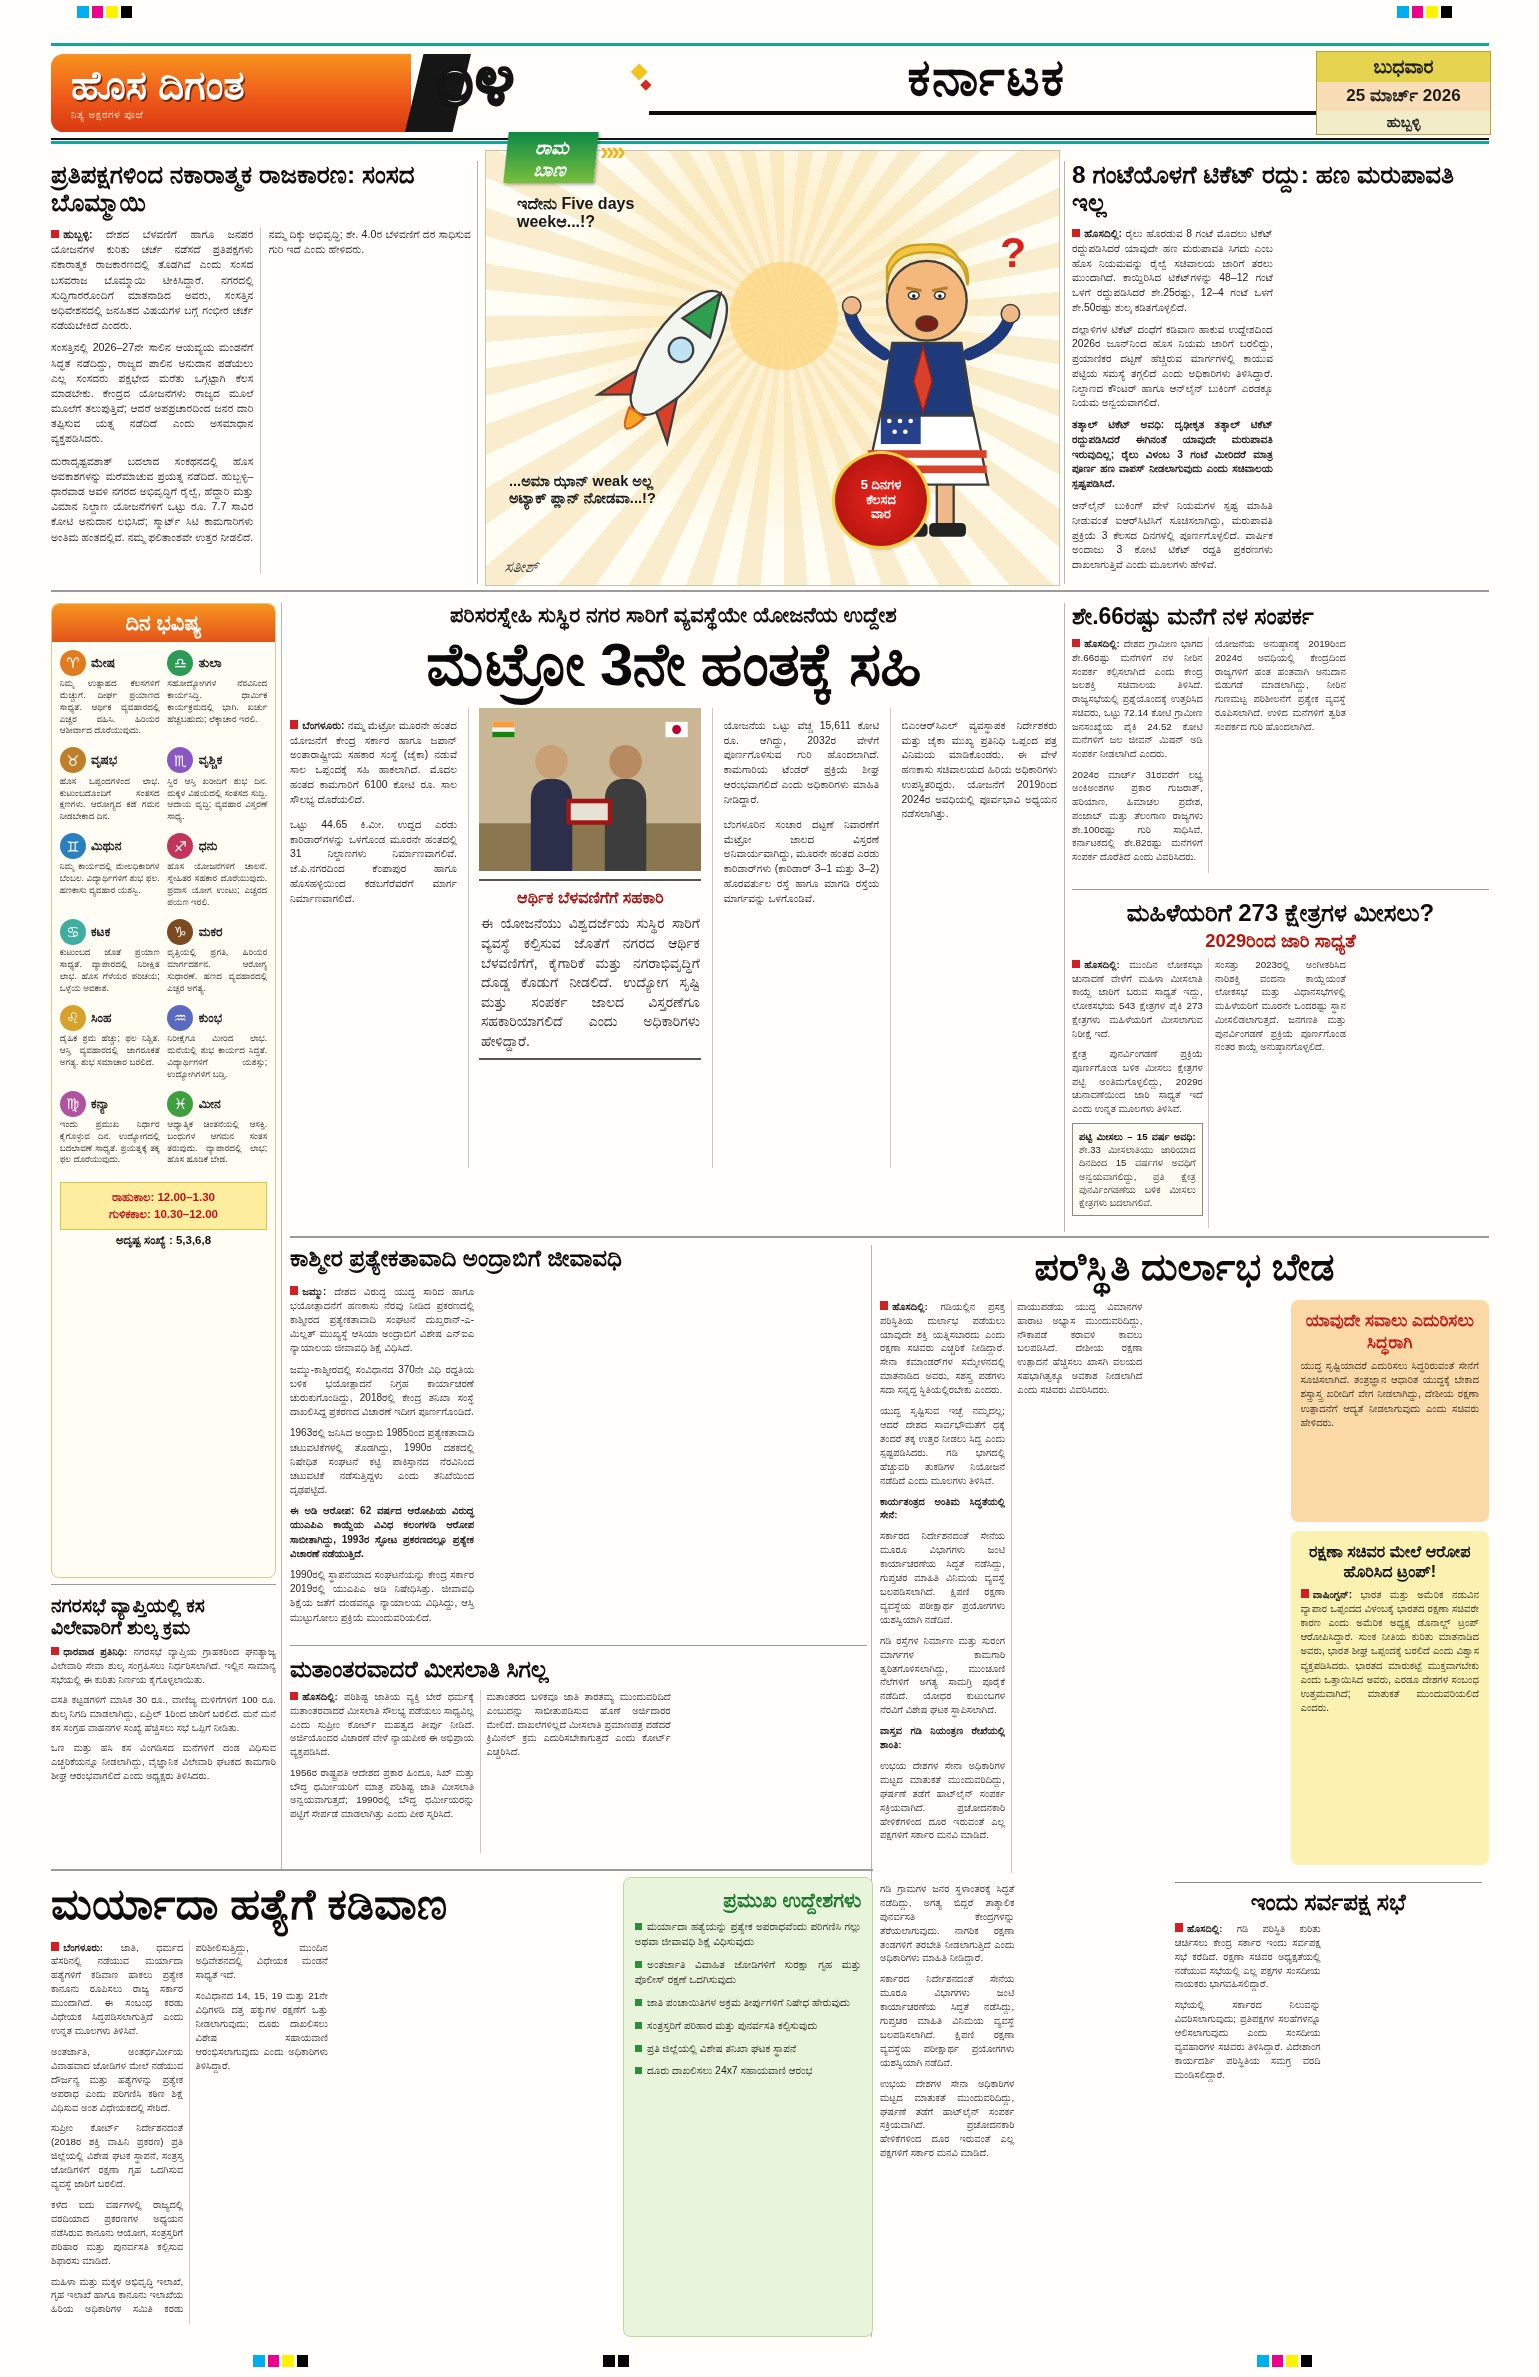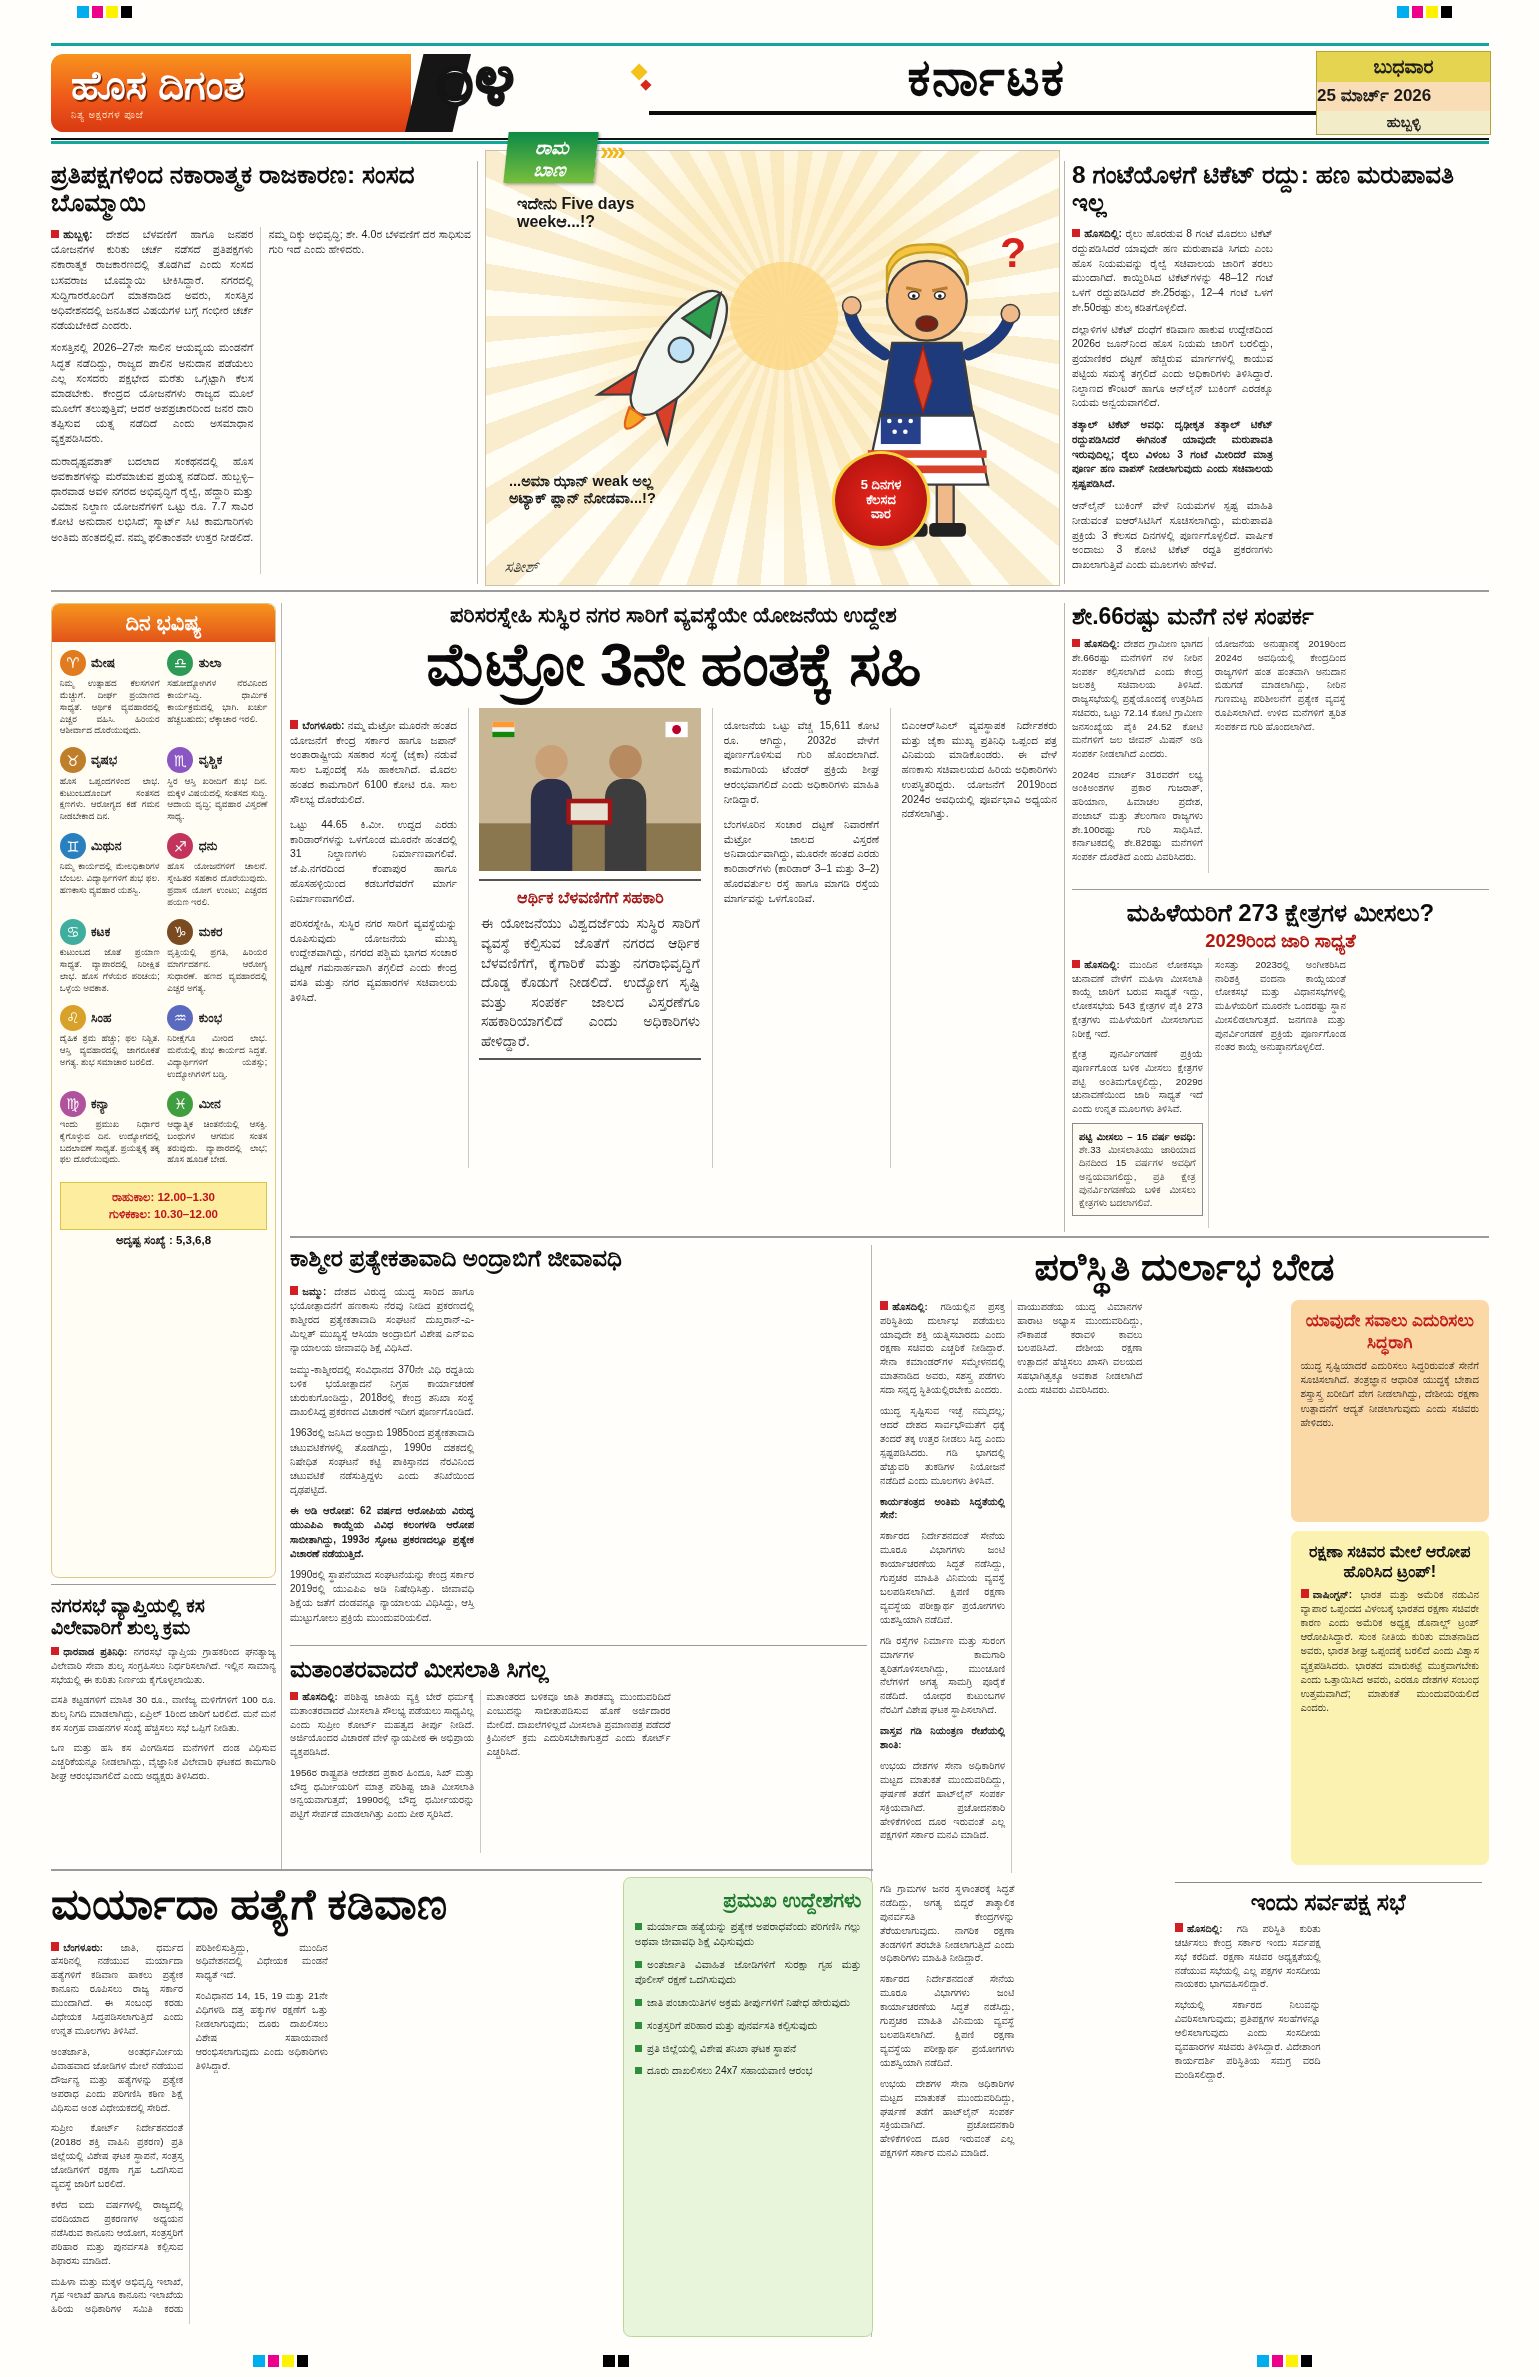--- a/index.html
+++ b/index.html
@@ -25,21 +25,21 @@
          clip-path:polygon(28% 0,100% 0,72% 100%,0 100%);}
   .pagenum{position:absolute;left:435px;top:44px;font-size:71px;font-weight:900;color:#fff;
            -webkit-text-stroke:2.3px #141414;text-shadow:0 0 1.5px #141414;line-height:1;}
   .sect-wrap{position:absolute;left:649px;top:51px;width:675px;text-align:center;
              border-bottom:4.6px solid #0c0c0c;padding-bottom:6.1px;}
   .sect-wrap .t{font-size:51px;font-weight:800;color:#0c0c0c;letter-spacing:1.5px;line-height:1.05;}
   .sect-accent1{position:absolute;left:633px;top:66px;width:12.3px;height:12.3px;background:#f5c21b;transform:rotate(45deg);}
   .sect-accent2{position:absolute;left:642px;top:81px;width:7.7px;height:7.7px;background:#d42a1c;transform:rotate(45deg);}
   .datebox{position:absolute;left:1316px;top:51px;width:173px;border:0.8px solid #b4a43e;}
   .datebox .r1{background:#e4d44f;font-size:19px;font-weight:800;text-align:center;padding:3.8px 0;}
-  .datebox .r2{background:#f8ddb6;font-size:17px;font-weight:800;padding:4.6px 0;}
+  .datebox .r2{background:#f8ddb6;font-size:17px;font-weight:800;text-align:center;padding:4.6px 0;}
   .datebox .r3{background:#f3ecc9;font-size:14px;font-weight:700;text-align:center;padding:3.1px 0;}
   
   .hl{font-weight:800;color:#0d0d0d;line-height:1.16;}
   .bodytxt{text-align:justify;color:#1d1d1d;overflow:hidden;column-fill:auto;}
   .bodytxt p{margin:0 0 7px;}
   .body2{columns:2;column-gap:15.3px;column-rule:0.8px solid #c9c9c9;}
   .body3{columns:3;column-gap:12.3px;column-rule:0.8px solid #c9c9c9;}
   .body4{columns:4;column-gap:12.3px;column-rule:0.8px solid #c9c9c9;}
   .dateline{font-weight:800;}
   .dateline::before{content:"";display:inline-block;width:8.4px;height:8.4px;background:#d21f26;margin-right:3.8px;}
@@ -326,21 +326,20 @@
 
   <div class="vline" style="left:281px;top:603px;height:1267px;"></div>
 
   <div class="abs" style="left:290px;top:603px;width:767px;">
     <div class="kicker">ಪರಿಸರಸ್ನೇಹಿ ಸುಸ್ಥಿರ ನಗರ ಸಾರಿಗೆ ವ್ಯವಸ್ಥೆಯೇ ಯೋಜನೆಯ ಉದ್ದೇಶ</div>
     <div class="metro-hl">ಮೆಟ್ರೋ 3ನೇ ಹಂತಕ್ಕೆ ಸಹಿ</div>
     <div class="metro-cols">
       <div class="mc" style="width:173px;height:460px;">
         <p><span class="dateline">ಬೆಂಗಳೂರು:</span> <span>ನಮ್ಮ ಮೆಟ್ರೋ ಮೂರನೇ ಹಂತದ ಯೋಜನೆಗೆ ಕೇಂದ್ರ ಸರ್ಕಾರ ಹಾಗೂ ಜಪಾನ್ ಅಂತಾರಾಷ್ಟ್ರೀಯ ಸಹಕಾರ ಸಂಸ್ಥೆ (ಜೈಕಾ) ನಡುವೆ ಸಾಲ ಒಪ್ಪಂದಕ್ಕೆ ಸಹಿ ಹಾಕಲಾಗಿದೆ. ಮೊದಲ ಹಂತದ ಕಾಮಗಾರಿಗೆ 6100 ಕೋಟಿ ರೂ. ಸಾಲ ಸೌಲಭ್ಯ ದೊರೆಯಲಿದೆ.</span></p>
         <p>ಒಟ್ಟು 44.65 ಕಿ.ಮೀ. ಉದ್ದದ ಎರಡು ಕಾರಿಡಾರ್‌ಗಳನ್ನು ಒಳಗೊಂಡ ಮೂರನೇ ಹಂತದಲ್ಲಿ 31 ನಿಲ್ದಾಣಗಳು ನಿರ್ಮಾಣವಾಗಲಿವೆ. ಜೆ.ಪಿ.ನಗರದಿಂದ ಕೆಂಪಾಪುರ ಹಾಗೂ ಹೊಸಹಳ್ಳಿಯಿಂದ ಕಡಬಗೆರೆವರೆಗೆ ಮಾರ್ಗ ನಿರ್ಮಾಣವಾಗಲಿದೆ.</p>
-        <p>ಪರಿಸರಸ್ನೇಹಿ, ಸುಸ್ಥಿರ ನಗರ ಸಾರಿಗೆ ವ್ಯವಸ್ಥೆಯನ್ನು ರೂಪಿಸುವುದು ಯೋಜನೆಯ ಮುಖ್ಯ ಉದ್ದೇಶವಾಗಿದ್ದು, ನಗರದ ಪಶ್ಚಿಮ ಭಾಗದ ಸಂಚಾರ ದಟ್ಟಣೆ ಗಮನಾರ್ಹವಾಗಿ ತಗ್ಗಲಿದೆ ಎಂದು ಕೇಂದ್ರ ವಸತಿ ಮತ್ತು ನಗರ ವ್ಯವಹಾರಗಳ ಸಚಿವಾಲಯ ತಿಳಿಸಿದೆ.</p>
       </div>
       <div class="mc" style="width:230px;height:460px;">
         <svg class="photo" viewBox="0 0 300 212" preserveAspectRatio="none">
           <rect width="300" height="212" fill="#c9b694"></rect>
           <rect x="0" y="150" width="300" height="62" fill="#8a774f"></rect>
           <rect x="18" y="18" width="30" height="20" fill="#f3f3f3"></rect>
             <rect x="18" y="18" width="30" height="7" fill="#ff9933"></rect>
             <rect x="18" y="31" width="30" height="7" fill="#138808"></rect>
           <rect x="252" y="18" width="30" height="20" fill="#fff"></rect>
             <circle cx="267" cy="28" r="6" fill="#bc002d"></circle>

